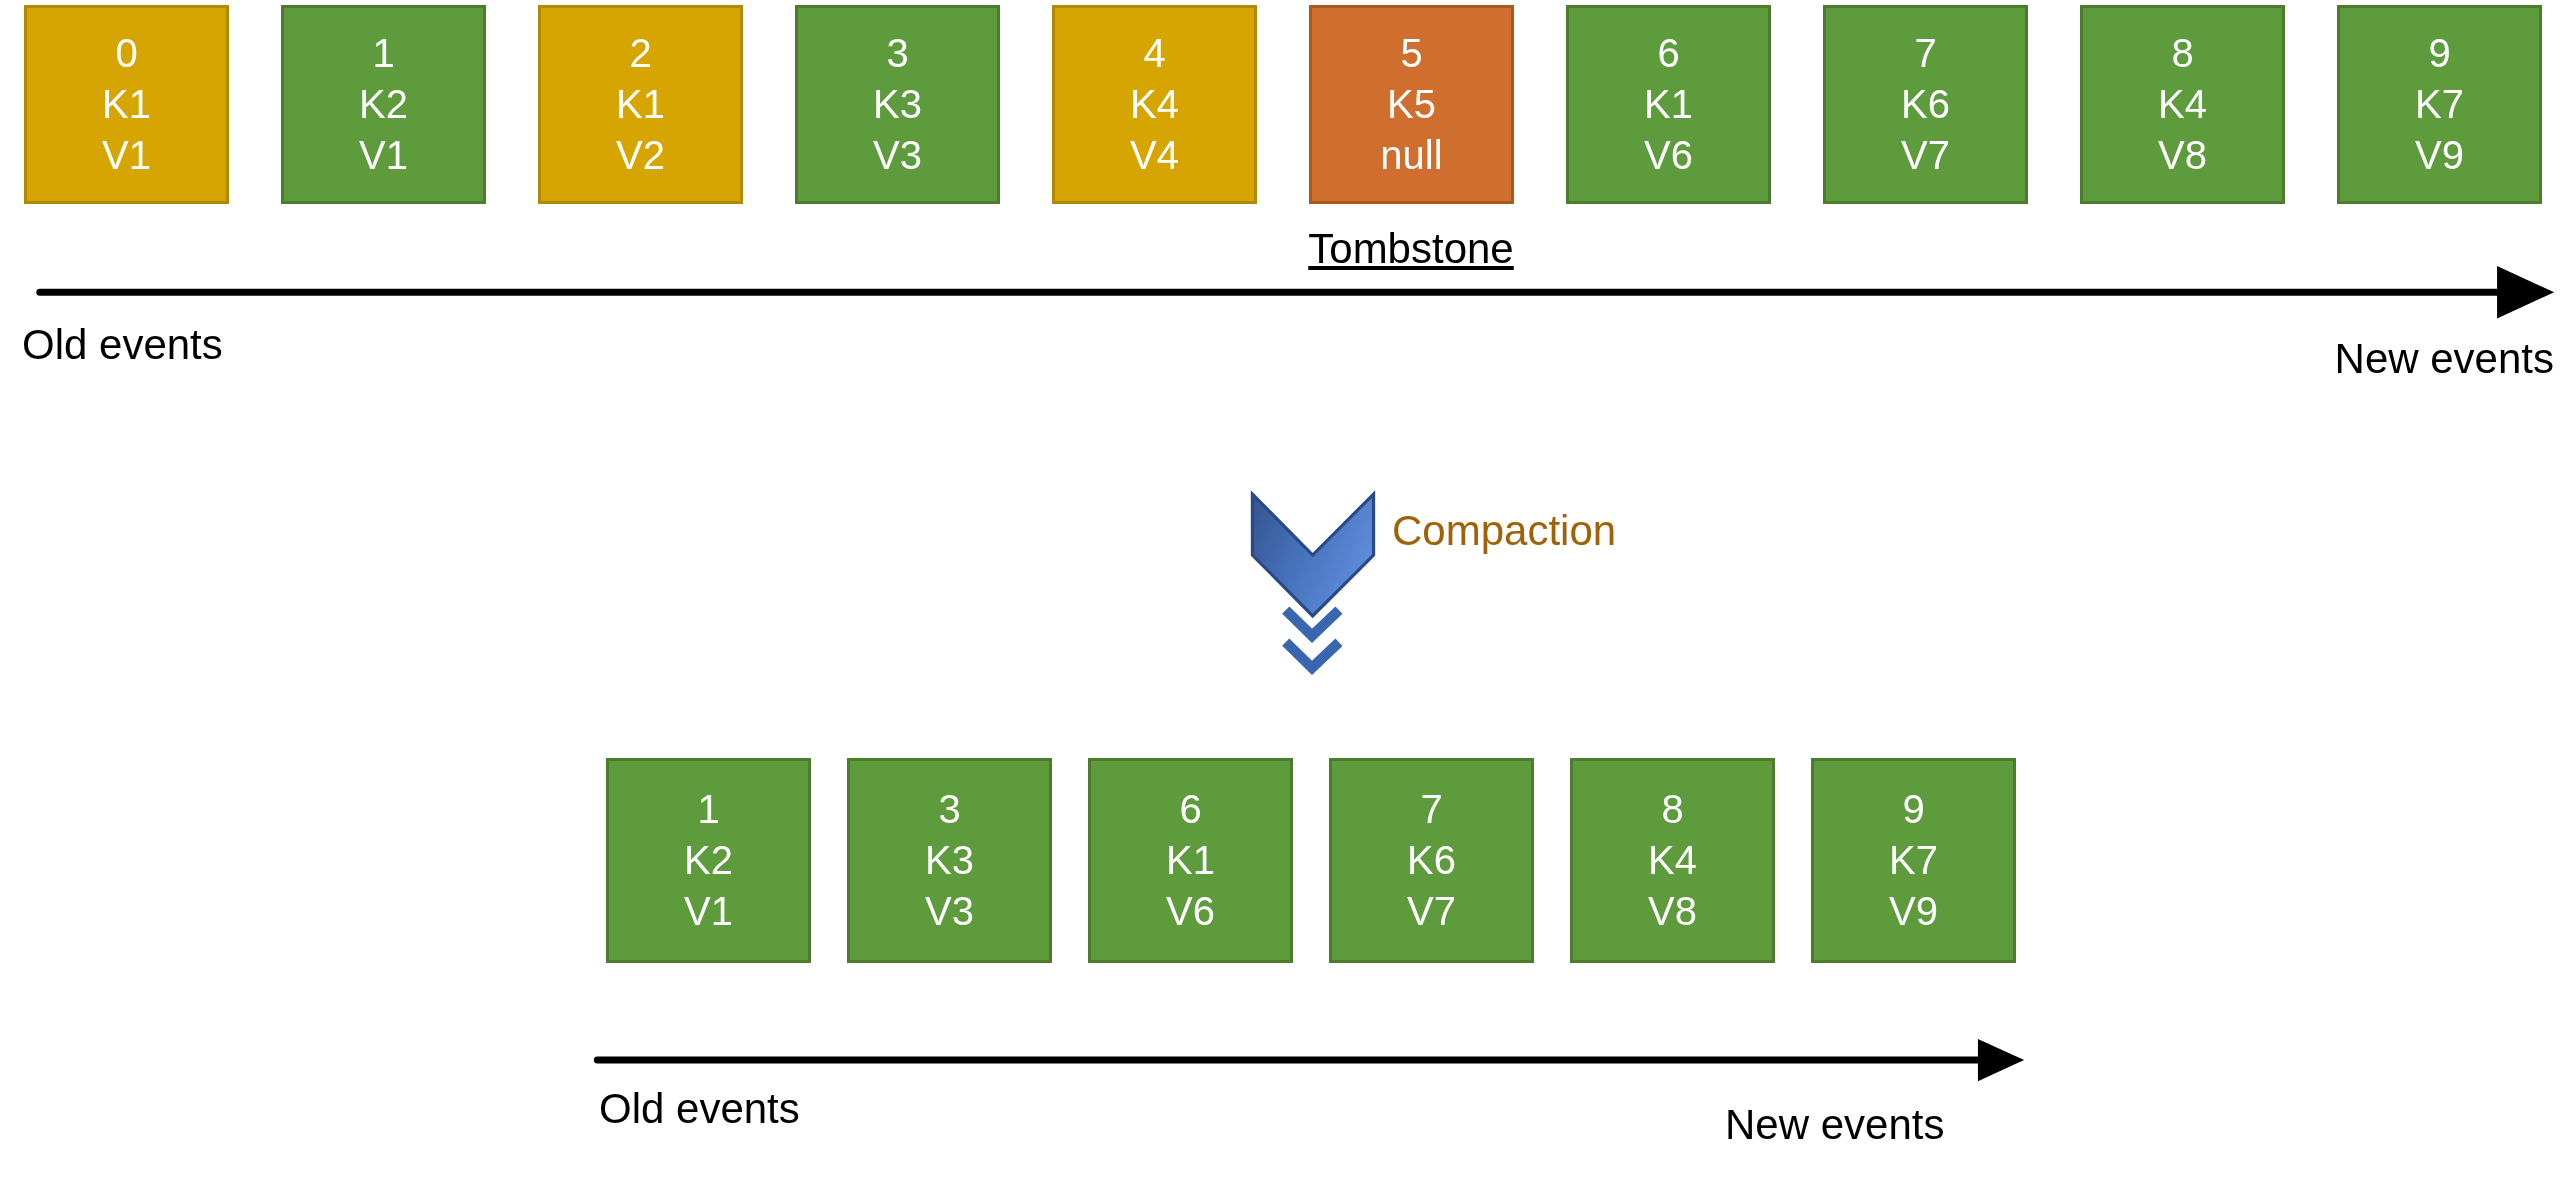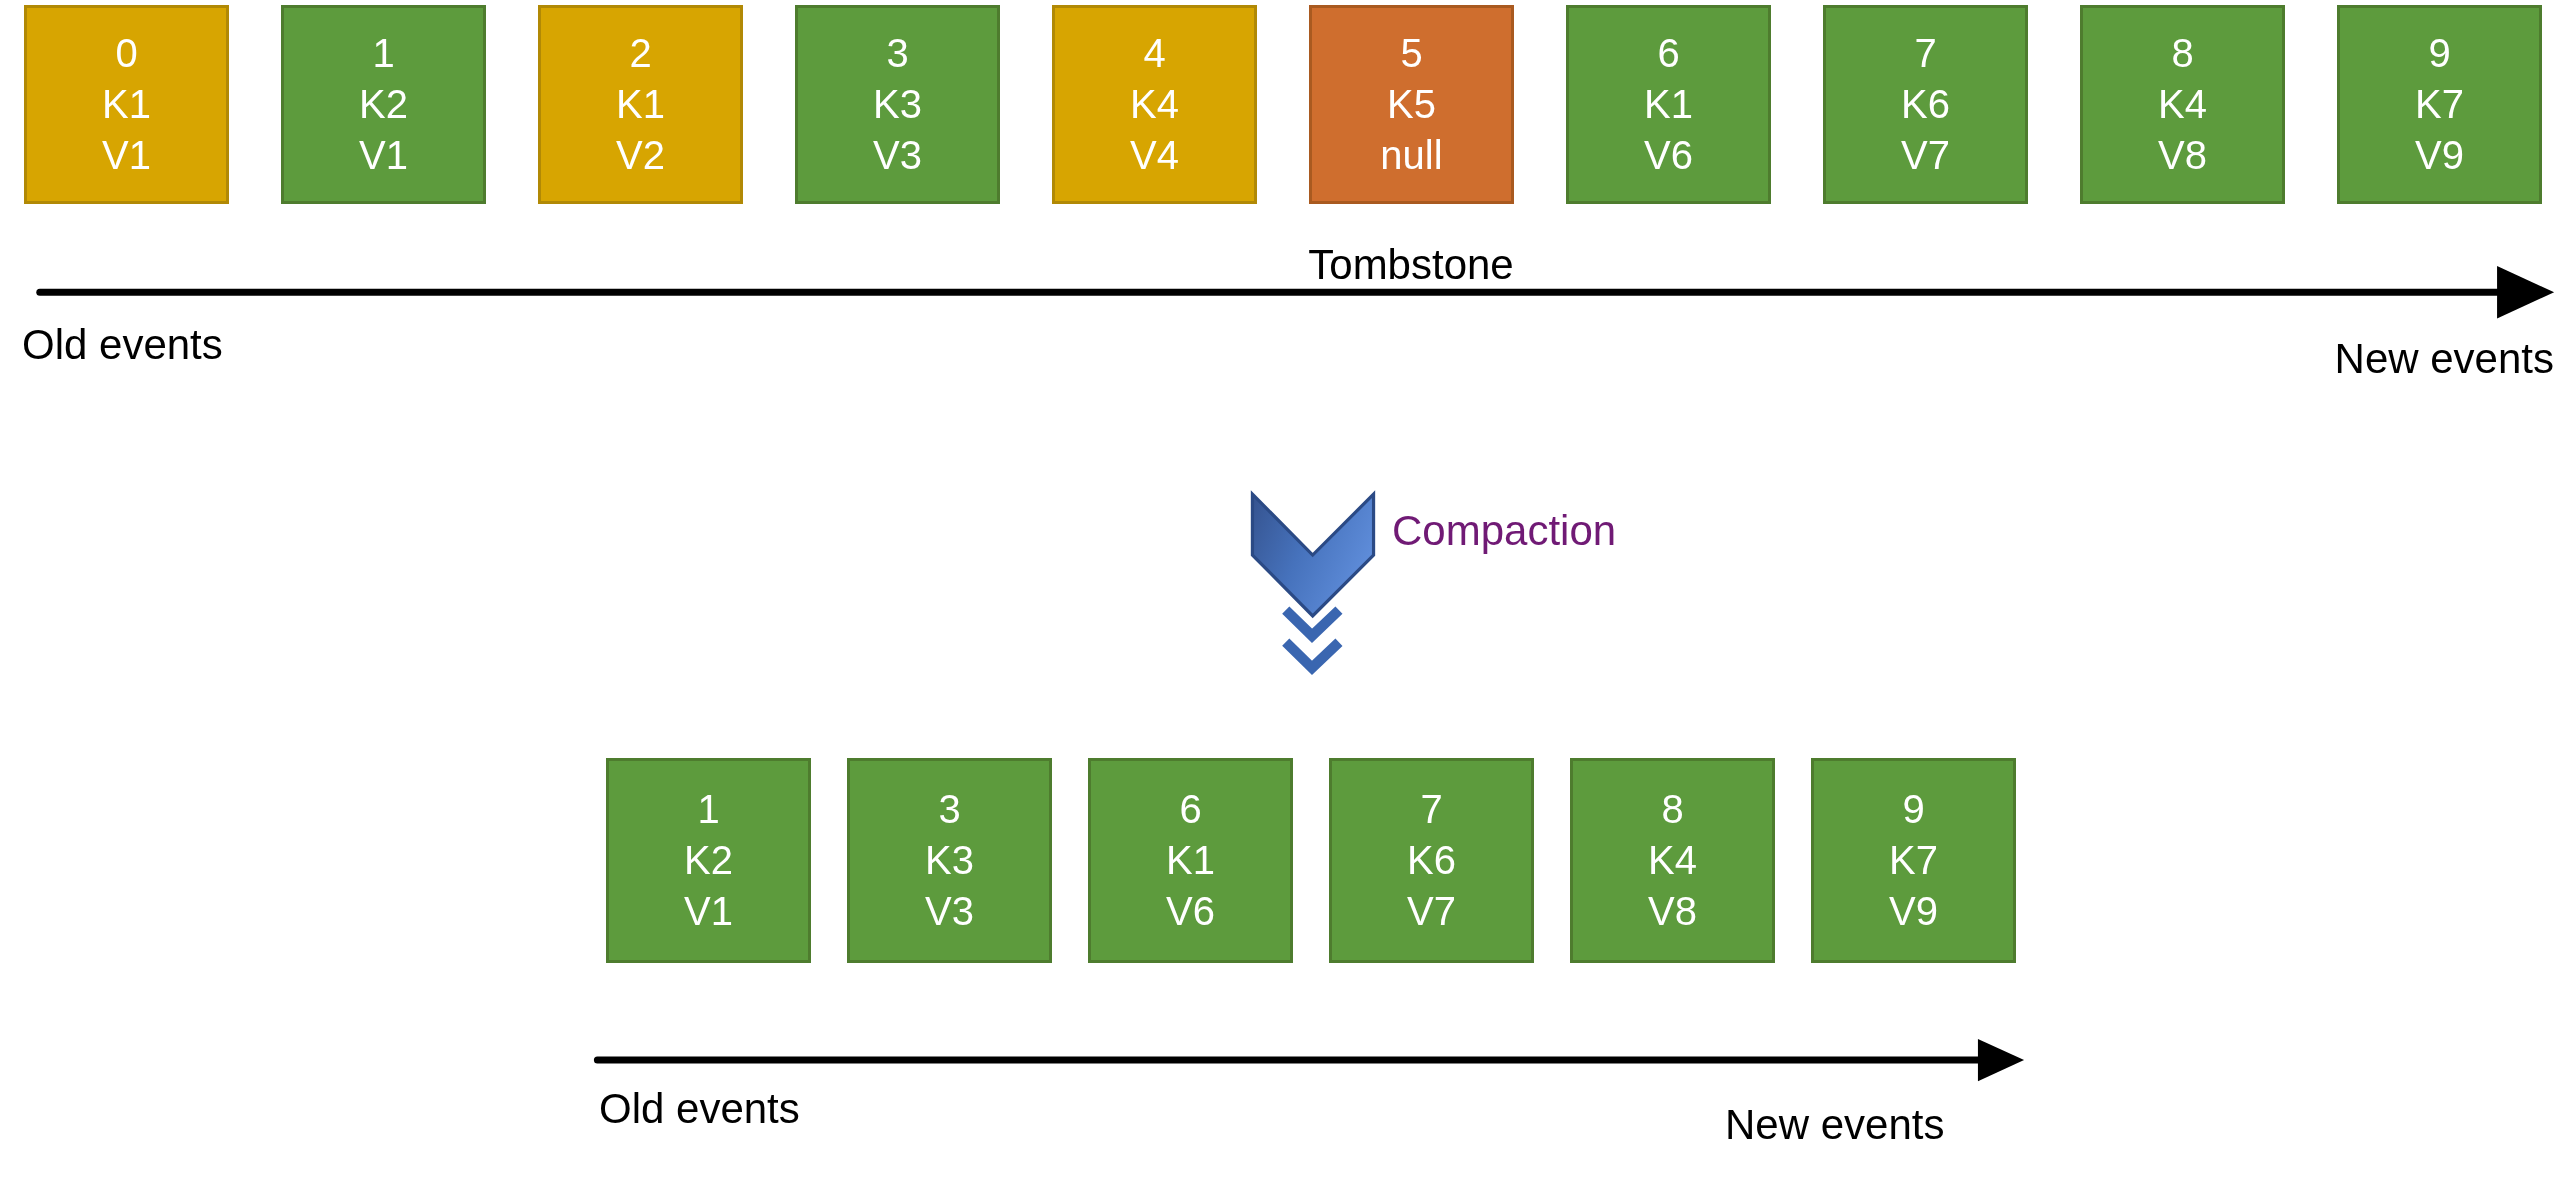--- a/index.html
+++ b/index.html
@@ -29,21 +29,21 @@
   }
   .row-before .event-box { height: 199px; }
   .row-after  .event-box { height: 205px; }
   .diagram-label {
     position: absolute;
     color: #000000;
     font-size: 42px;
     white-space: nowrap;
     line-height: 1;
   }
-  .lbl-tombstone { left: 1411px; top: 244px; transform: translateX(-50%); }
+  .lbl-tombstone { left: 1411px; top: 228px; transform: translateX(-50%); text-decoration: underline; }
   .lbl-old-top   { left: 22px;   top: 324px; }
   .lbl-new-top   { right: 22px;  top: 338px; }
   .lbl-compaction{ left: 1392px; top: 510px; }
   .lbl-old-bot   { left: 599px;  top: 1088px; }
   .lbl-new-bot   { left: 1725px; top: 1104px; }
   .overlay-svg { position: absolute; left: 0; top: 0; pointer-events: none; }
 </style>
 </head>
 <body>
 
@@ -124,21 +124,21 @@
     <div class="event-box" style="background: rgb(93, 155, 61); border-color: rgb(78, 124, 46); color: rgb(255, 255, 255);">
       <span>9</span>
       <span>K7</span>
       <span>V9</span>
     </div>
   </div>
 
   <div class="diagram-label lbl-tombstone" style="color: rgb(0, 0, 0);">Tombstone</div>
   <div class="diagram-label lbl-old-top" style="color: rgb(0, 0, 0);">Old events</div>
   <div class="diagram-label lbl-new-top" style="color: rgb(0, 0, 0);">New events</div>
-  <div class="diagram-label lbl-compaction" style="color: #701a75;">Compaction</div>
+  <div class="diagram-label lbl-compaction" style="color: #a16207;">Compaction</div>
 
   <div class="row row-after">
     <div class="event-box" style="background: rgb(93, 155, 61); border-color: rgb(78, 124, 46); color: rgb(255, 255, 255);">
       <span>1</span>
       <span>K2</span>
       <span>V1</span>
     </div>
     <div class="event-box" style="background: rgb(93, 155, 61); border-color: rgb(78, 124, 46); color: rgb(255, 255, 255);">
       <span>3</span>
       <span>K3</span>

